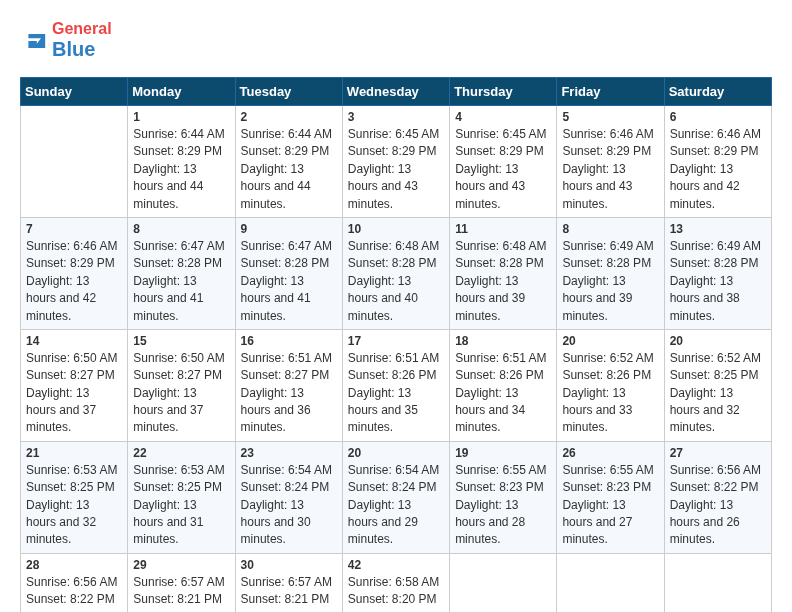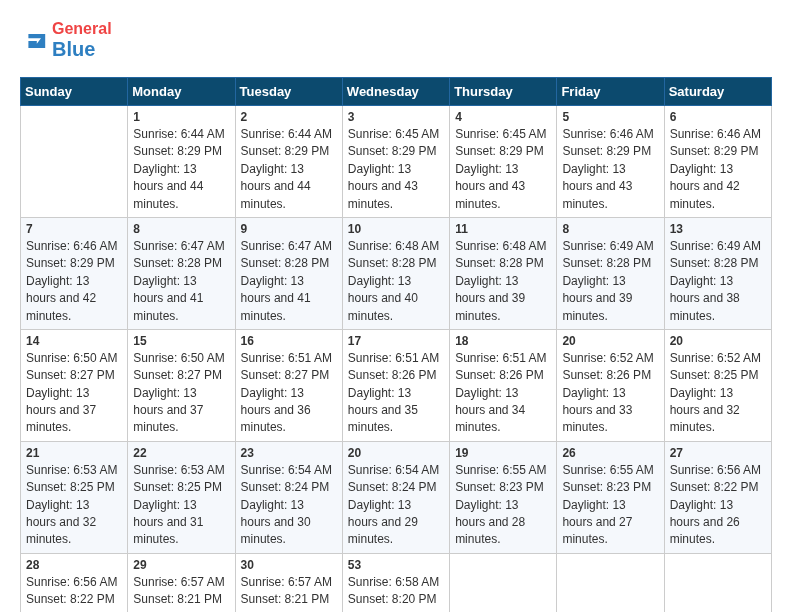--- a/index.html
+++ b/index.html
@@ -235,21 +235,21 @@
         </td>
         <td>
           <span class="day-num">29</span>
           <div class="day-info">Sunrise: 6:57 AM<br>Sunset: 8:21 PM<br>Daylight: 13 hours and 24 minutes.</div>
         </td>
         <td>
           <span class="day-num">30</span>
           <div class="day-info">Sunrise: 6:57 AM<br>Sunset: 8:21 PM<br>Daylight: 13 hours and 23 minutes.</div>
         </td>
         <td>
-          <span class="day-num">53</span>
+          <span class="day-num">42</span>
           <div class="day-info">Sunrise: 6:58 AM<br>Sunset: 8:20 PM<br>Daylight: 13 hours and 22 minutes.</div>
         </td>
         <td class="empty-cell"></td>
         <td class="empty-cell"></td>
         <td class="empty-cell"></td>
       </tr>
     </tbody>
 </table>
 
 </body></html>

